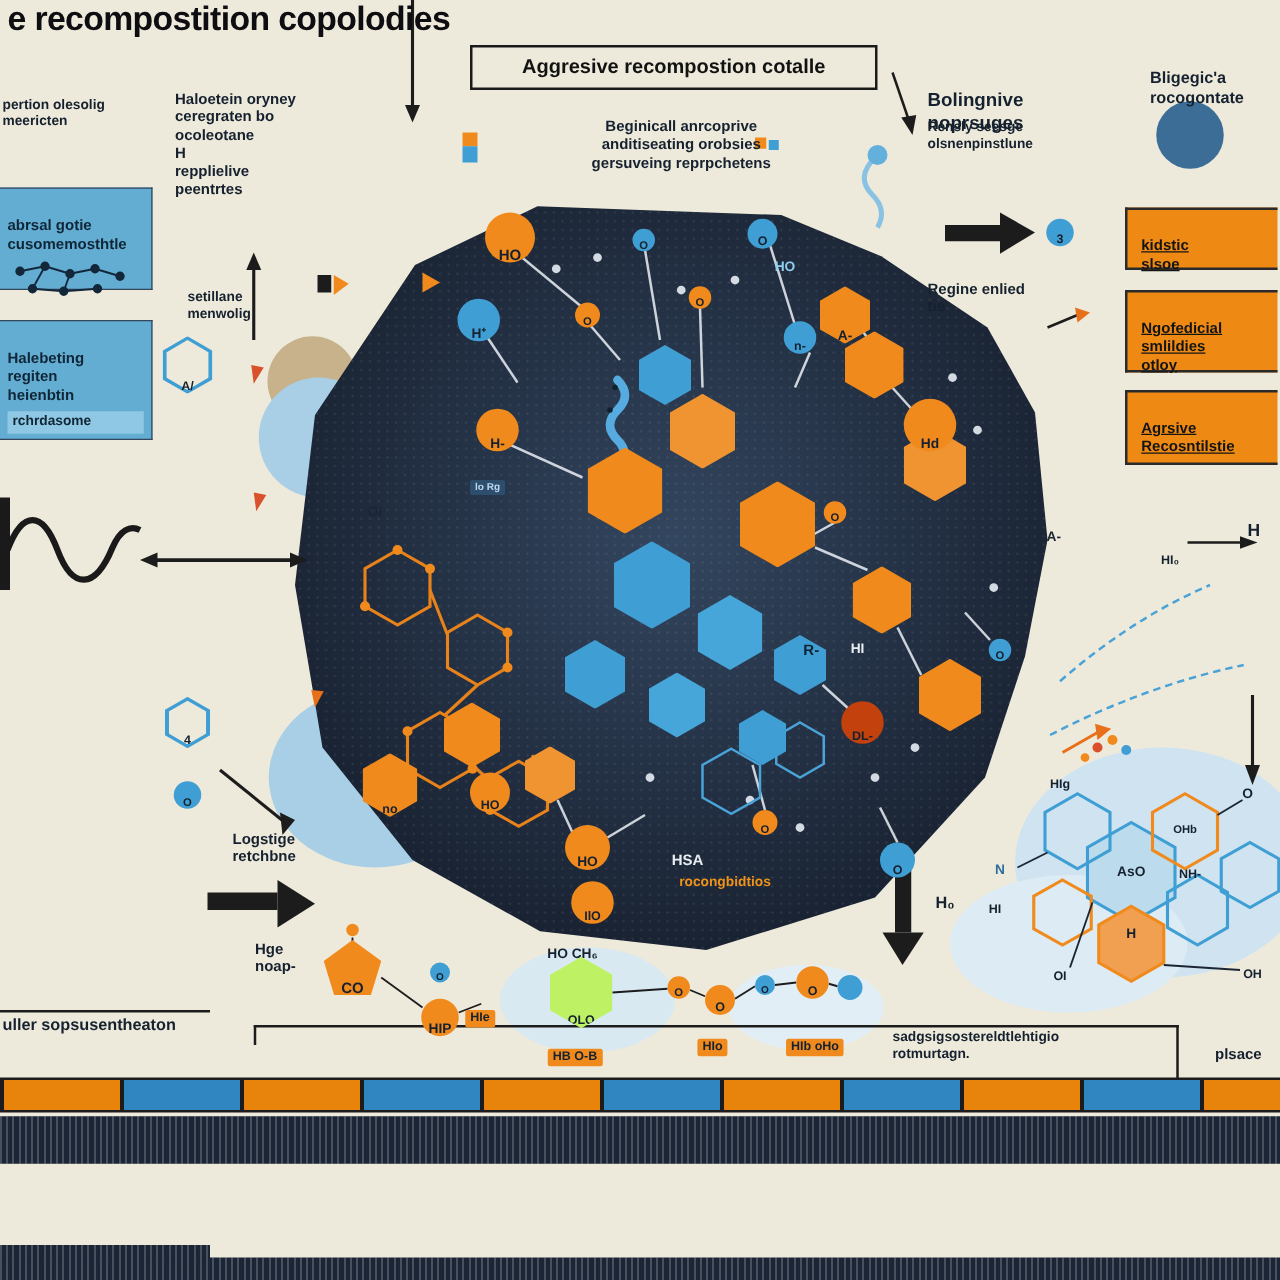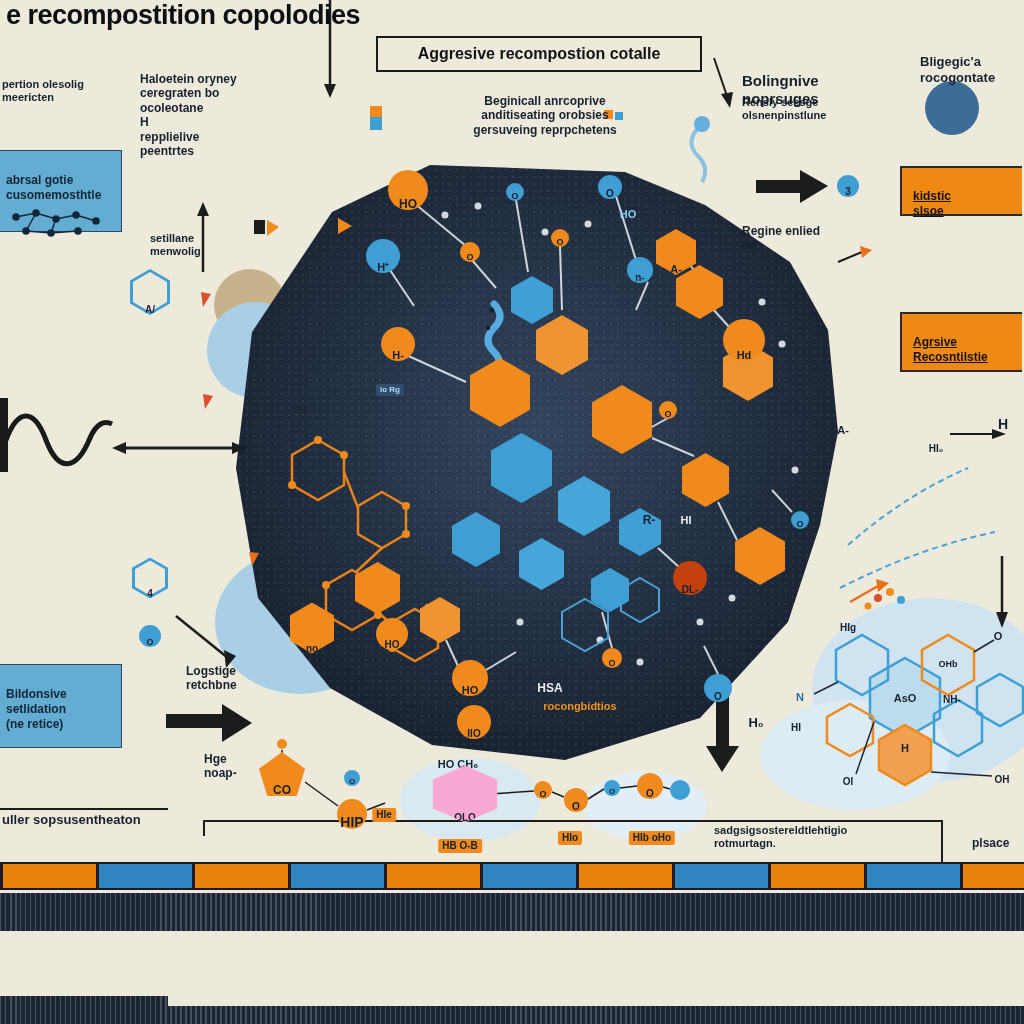--- a/index.html
+++ b/index.html
@@ -284,29 +284,35 @@
           <circle cx="30" cy="6" r="3"></circle>
           <circle cx="50" cy="12" r="3"></circle>
         <circle cx="70" cy="8" r="3"></circle>
           <circle cx="90" cy="14" r="3"></circle>
         <circle cx="20" cy="24" r="3"></circle>
           <circle cx="45" cy="26" r="3"></circle>
           <circle cx="72" cy="24" r="3"></circle>
       </g>
     </svg>
   </div>
-  <div class="bluebox" style="top:664px;height:84px">
-    <span>Bildonsive
-setlidation
-(ne retice)</span>
+  <div class="bluebox" style="top:256px;height:96px">
+    <span>Halebeting
+regiten
+heienbtin</span>
+    <div class="sub">rchrdasome</div>
   </div>
 
   <div class="orangebox" style="top:166px;height:50px">
     <span>kidstic
 slsoe</span>
+  </div>
+  <div class="orangebox" style="top:232px;height:66px">
+    <span>Ngofedicial
+smlildies
+otloy</span>
   </div>
   <div class="orangebox" style="top:312px;height:60px">
     <span>Agrsive
 Recosntilstie</span>
   </div>
 
   <div class="line" style="left:0;top:808px;width:168px;height:2px"></div>
   <div class="line" style="left:203px;top:820px;width:740px;height:2px"></div>
   <div class="line" style="left:203px;top:820px;width:2px;height:16px"></div>
   <div class="line" style="left:941px;top:820px;width:2px;height:44px"></div>
@@ -447,30 +453,30 @@
     </div>
     <div class="nx plain" style="left: 936px; top: 449px; font-size: 10px;">
       <span>HI₀</span>
     </div>
     <div class="nx pent" style="left: 282px; top: 774px; width: 46px; height: 44px; background: rgb(240, 138, 29); font-size: 12px;">
       <span>CO</span>
     </div>
     <div class="nx circle" style="left: 352px; top: 778px; width: 16px; height: 16px; background: rgb(63, 159, 212); font-size: 8px;">
       <span>O</span>
     </div>
-    <div class="nx circle" style="left: 352px; top: 814px; width: 30px; height: 30px; background: rgb(240, 138, 29); font-size: 14px;">
+    <div class="nx circle" style="left: 352px; top: 814px; width: 30px; height: 30px; background: rgb(240, 138, 29); font-size: 11px;">
       <span>HIP</span>
     </div>
     <div class="nx hl" style="left: 384px; top: 799px; background: rgb(240, 138, 29); font-size: 10px;">
       <span>HIe</span>
     </div>
     <div class="nx plain" style="left: 458px; top: 764px; font-size: 11px;">
       <span>HO CH₆</span>
     </div>
-    <div class="nx hex" style="left: 465px; top: 794px; width: 65px; height: 57px; background: #f9a8d4; font-size: 10px;">
+    <div class="nx hex" style="left: 465px; top: 794px; width: 50px; height: 57px; background: #bef264; font-size: 10px;">
       <span>OLO</span>
     </div>
     <div class="nx hl" style="left: 460px; top: 830px; background: rgb(240, 138, 29); font-size: 10px;">
       <span>HB O-B</span>
     </div>
     <div class="nx circle" style="left: 543px; top: 790px; width: 18px; height: 18px; background: rgb(240, 138, 29); font-size: 9px;">
       <span>O</span>
     </div>
     <div class="nx circle" style="left: 576px; top: 800px; width: 24px; height: 24px; background: rgb(240, 138, 29); font-size: 10px;">
       <span>O</span>

